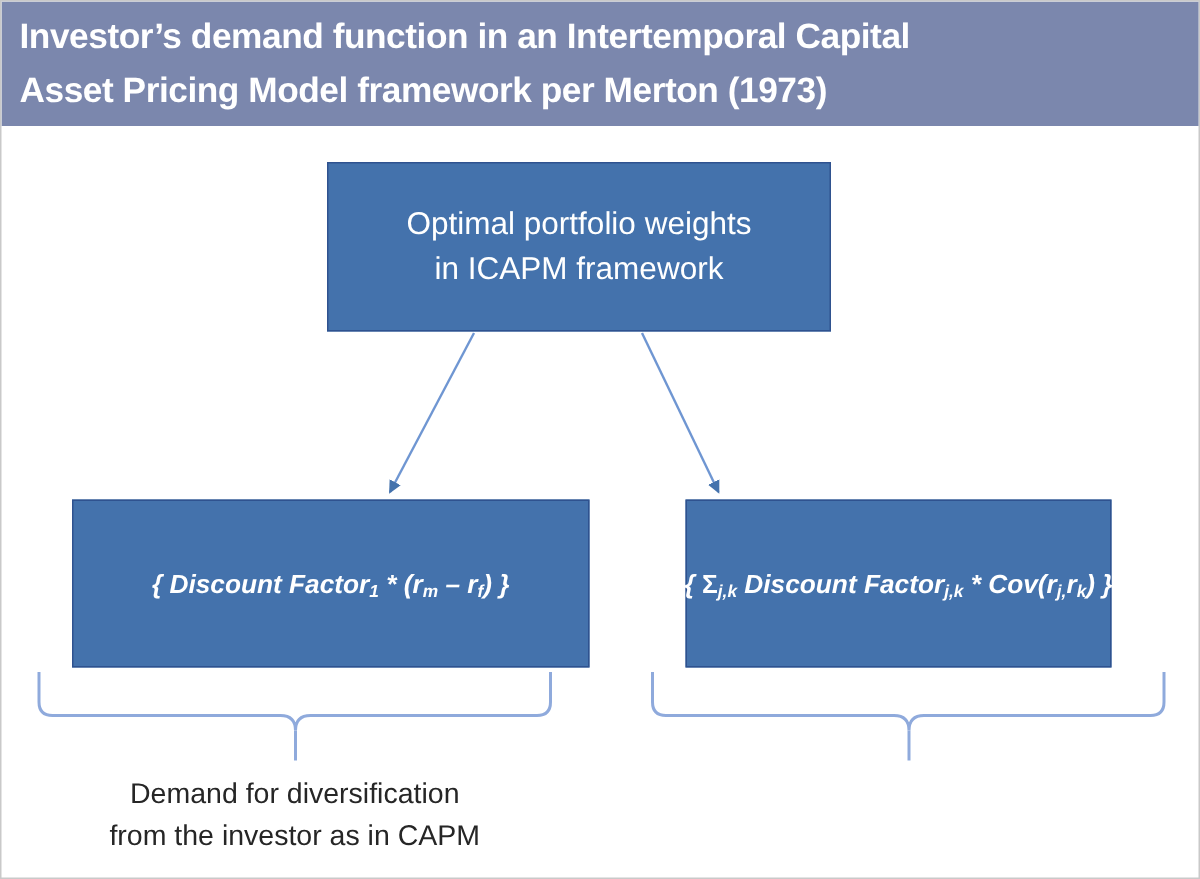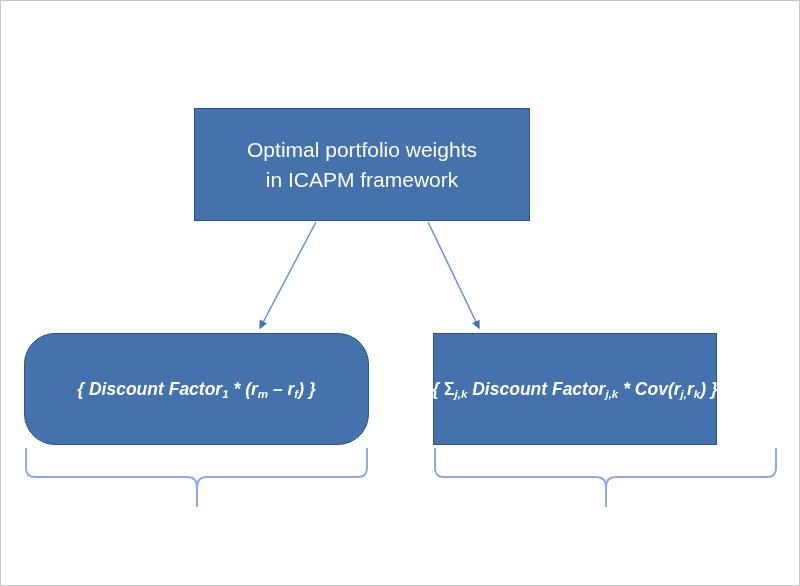--- a/index.html
+++ b/index.html
@@ -52,39 +52,39 @@
   .box {
     position: absolute;
     background: #4472ac;
     border: 1px solid #2f528f;
     box-sizing: border-box;
     display: flex;
     align-items: center;
     justify-content: center;
     text-align: center;
     color: #ffffff;
+    margin-left: 24px;
   }
   .box-top {
     left: 193px;
     top: 107px;
     width: 336px;
     height: 113px;
   }
   .box-top .box-label {
     font-size: 21px;
     line-height: 30px;
     font-weight: normal;
     white-space: pre-line;
   }
   .box-left {
     left: 23px;
     top: 332px;
     width: 345px;
     height: 112px;
-    border-radius: 31px;
   }
   .box-right {
     left: 432px;
     top: 332px;
     width: 284px;
     height: 112px;
   }
   .formula {
     font-family: "Liberation Sans", sans-serif;
     font-weight: bold;
@@ -133,20 +133,24 @@
     left: 432px;
     top: 515px;
     width: 344px;
   }
 </style>
 </head>
 <body>
 
 <div id="slide">
 
+  <div class="title-banner">
+    <div class="title-text">Investor’s demand function in an Intertemporal Capital
+Asset Pricing Model framework per Merton (1973)</div>
+  </div>
 
   <svg class="connectors" width="800" height="586" viewBox="0 0 800 586" xmlns="http://www.w3.org/2000/svg">
     <defs>
       <marker id="arrowhead" markerWidth="6" markerHeight="6" refX="4.6" refY="3" orient="auto" markerUnits="strokeWidth">
         <path d="M 0 0.4 L 5.4 3 L 0 5.6 z" fill="#4472ac"></path>
       </marker>
     </defs>
 
     <line x1="315" y1="221" x2="259" y2="327" stroke="#6f96d2" stroke-width="1.6" marker-end="url(#arrowhead)"></line>
 
@@ -185,14 +189,16 @@
       <span>{ </span><span>Discount Factor</span><sub>1</sub><span> * (</span><span>r</span><sub>m</sub><span> – </span><span>r</span><sub>f</sub><span>) }</span>
     </div>
   </div>
 
   <div class="box box-right">
     <div class="formula">
       <span>{ </span><span class="sum">Σ</span><sub>j,k</sub><span> Discount Factor</span><sub>j,k</sub><span> * Cov(</span><span>r</span><sub>j,</sub><span>r</span><sub>k</sub><span>) }</span>
     </div>
   </div>
 
+  <div class="caption caption-left">Demand for diversification
+from the investor as in CAPM</div>
 
 </div>
 
 </body></html>

